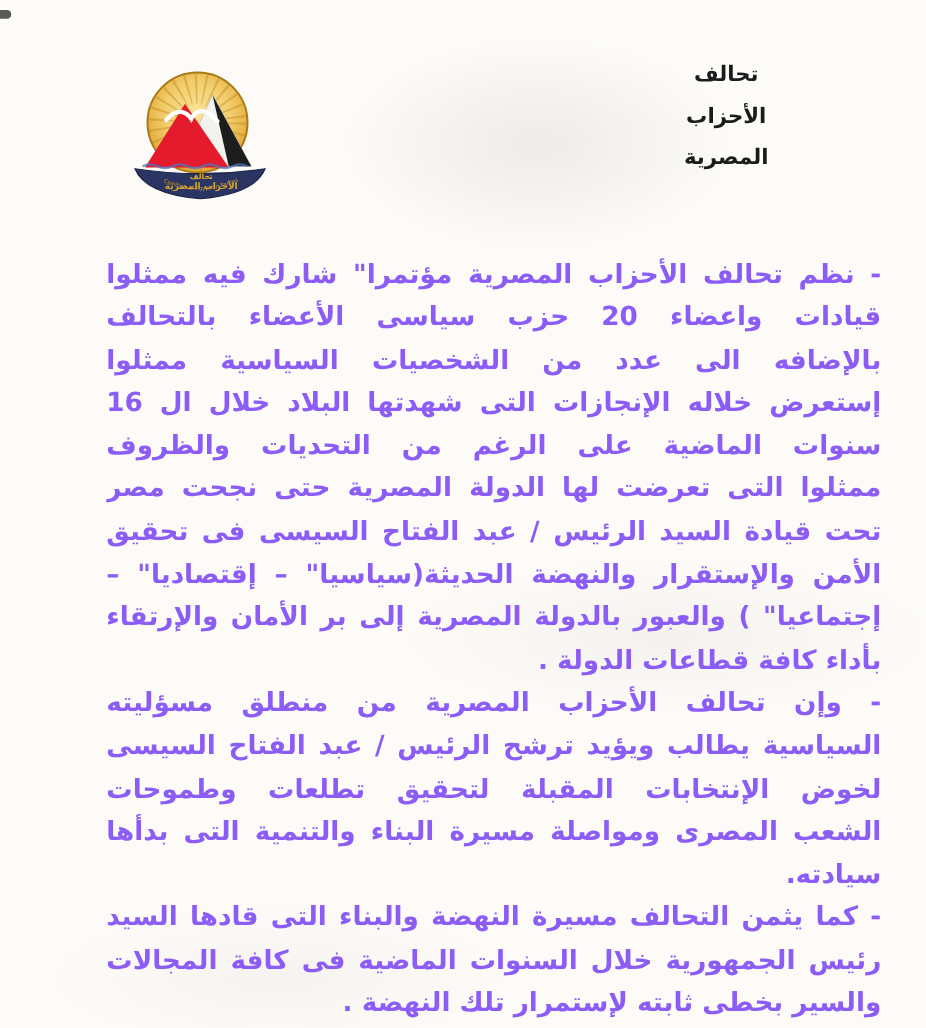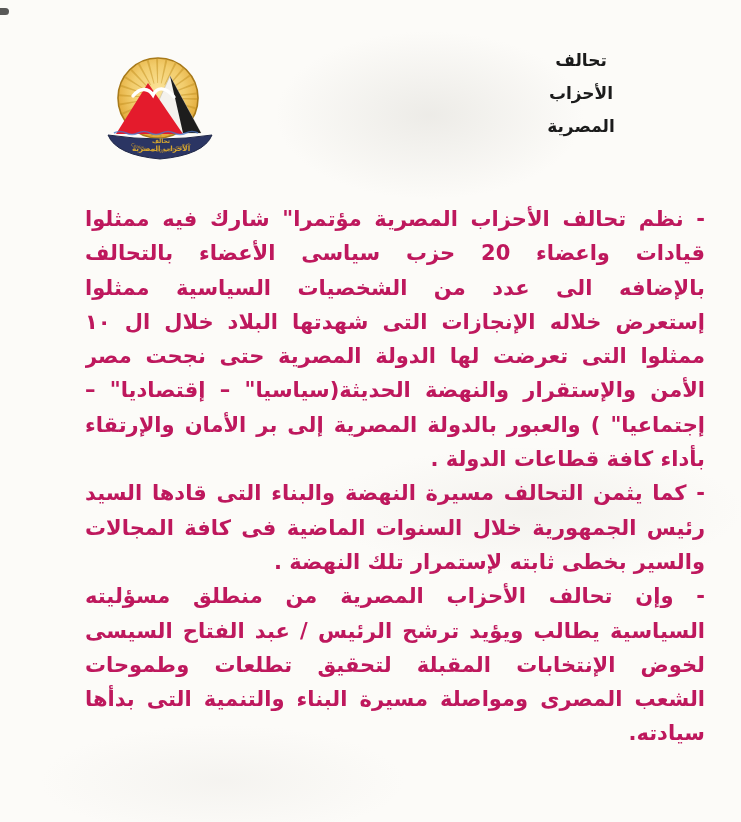--- a/index.html
+++ b/index.html
@@ -24,21 +24,21 @@
   .org-name{
     position:absolute;left:518px;top:44px;width:126px;
     direction:rtl;text-align:center;color:#1b1b1b;
     font-weight:bold;font-size:17px;line-height:33px;
   }
   
   .logo{position:absolute;left:104px;top:56px;width:112px;height:104px;}
   
   .doc-body{
     position:absolute;left:85px;top:202px;width:620px;
-    direction:rtl;color:#be185d;font-weight:bold;font-size:21px;
+    direction:rtl;color:#8b5cf6;font-weight:bold;font-size:21px;
   }
   .bullet{margin:0;padding:0;}
   .line{
     line-height:34.3px;height:34.3px;overflow:hidden;
     text-align:justify;text-align-last:justify;
   }
   .line.end{text-align:center;text-align-last:right;}
 </style>
 </head>
 <body>
@@ -78,31 +78,33 @@
 <div class="org-name">
   <div>تحالف</div>
   <div>الأحزاب المصرية</div>
 </div>
 
 <div class="doc-body">
   <div class="bullet">
     <div class="line">- نظم تحالف الأحزاب المصرية مؤتمرا" شارك فيه ممثلوا</div>
     <div class="line">قيادات واعضاء 20 حزب سياسى الأعضاء بالتحالف</div>
     <div class="line">بالإضافه الى عدد من الشخصيات السياسية ممثلوا</div>
-    <div class="line">إستعرض خلاله الإنجازات التى شهدتها البلاد خلال ال ١٠</div>
+    <div class="line">إستعرض خلاله الإنجازات التى شهدتها البلاد خلال ال 16</div>
+    <div class="line">سنوات الماضية على الرغم من التحديات والظروف</div>
     <div class="line">ممثلوا التى تعرضت لها الدولة المصرية حتى نجحت مصر</div>
+    <div class="line">تحت قيادة السيد الرئيس / عبد الفتاح السيسى فى تحقيق</div>
     <div class="line">الأمن والإستقرار والنهضة الحديثة(سياسيا" – إقتصاديا" –</div>
     <div class="line">إجتماعيا" ) والعبور بالدولة المصرية إلى بر الأمان والإرتقاء</div>
     <div class="line end">بأداء كافة قطاعات الدولة .</div>
-  </div>
-  <div class="bullet">
-    <div class="line">- كما يثمن التحالف مسيرة النهضة والبناء التى قادها السيد</div>
-    <div class="line">رئيس الجمهورية خلال السنوات الماضية فى كافة المجالات</div>
-    <div class="line end">والسير بخطى ثابته لإستمرار تلك النهضة .</div>
   </div>
   <div class="bullet">
     <div class="line">- وإن تحالف الأحزاب المصرية من منطلق مسؤليته</div>
     <div class="line">السياسية يطالب ويؤيد ترشح الرئيس / عبد الفتاح السيسى</div>
     <div class="line">لخوض الإنتخابات المقبلة لتحقيق تطلعات وطموحات</div>
     <div class="line">الشعب المصرى ومواصلة مسيرة البناء والتنمية التى بدأها</div>
     <div class="line end">سيادته.</div>
   </div>
+  <div class="bullet">
+    <div class="line">- كما يثمن التحالف مسيرة النهضة والبناء التى قادها السيد</div>
+    <div class="line">رئيس الجمهورية خلال السنوات الماضية فى كافة المجالات</div>
+    <div class="line end">والسير بخطى ثابته لإستمرار تلك النهضة .</div>
+  </div>
 </div>
 
 </body></html>

